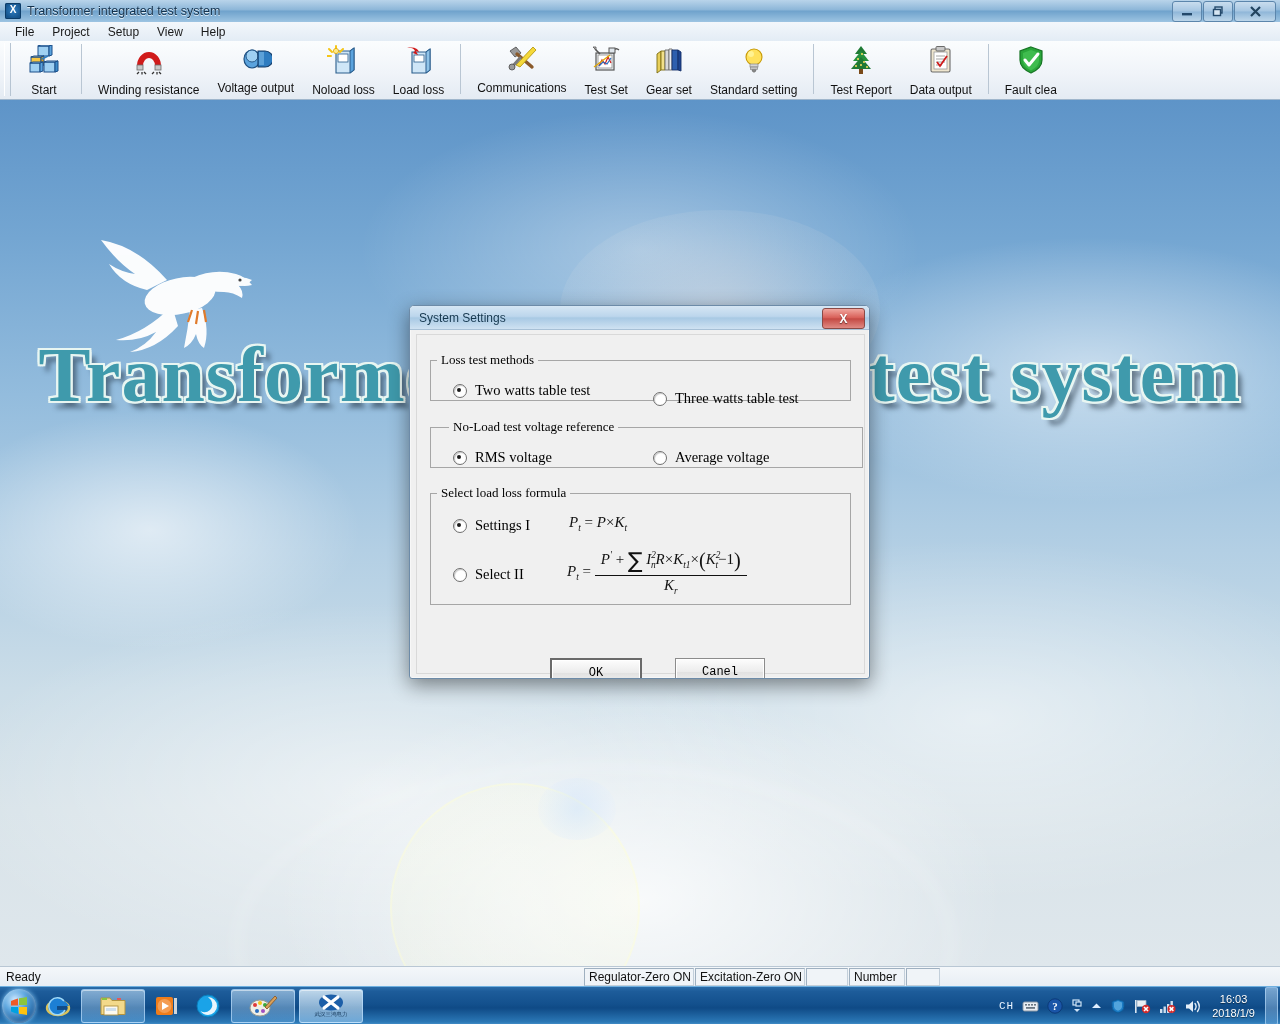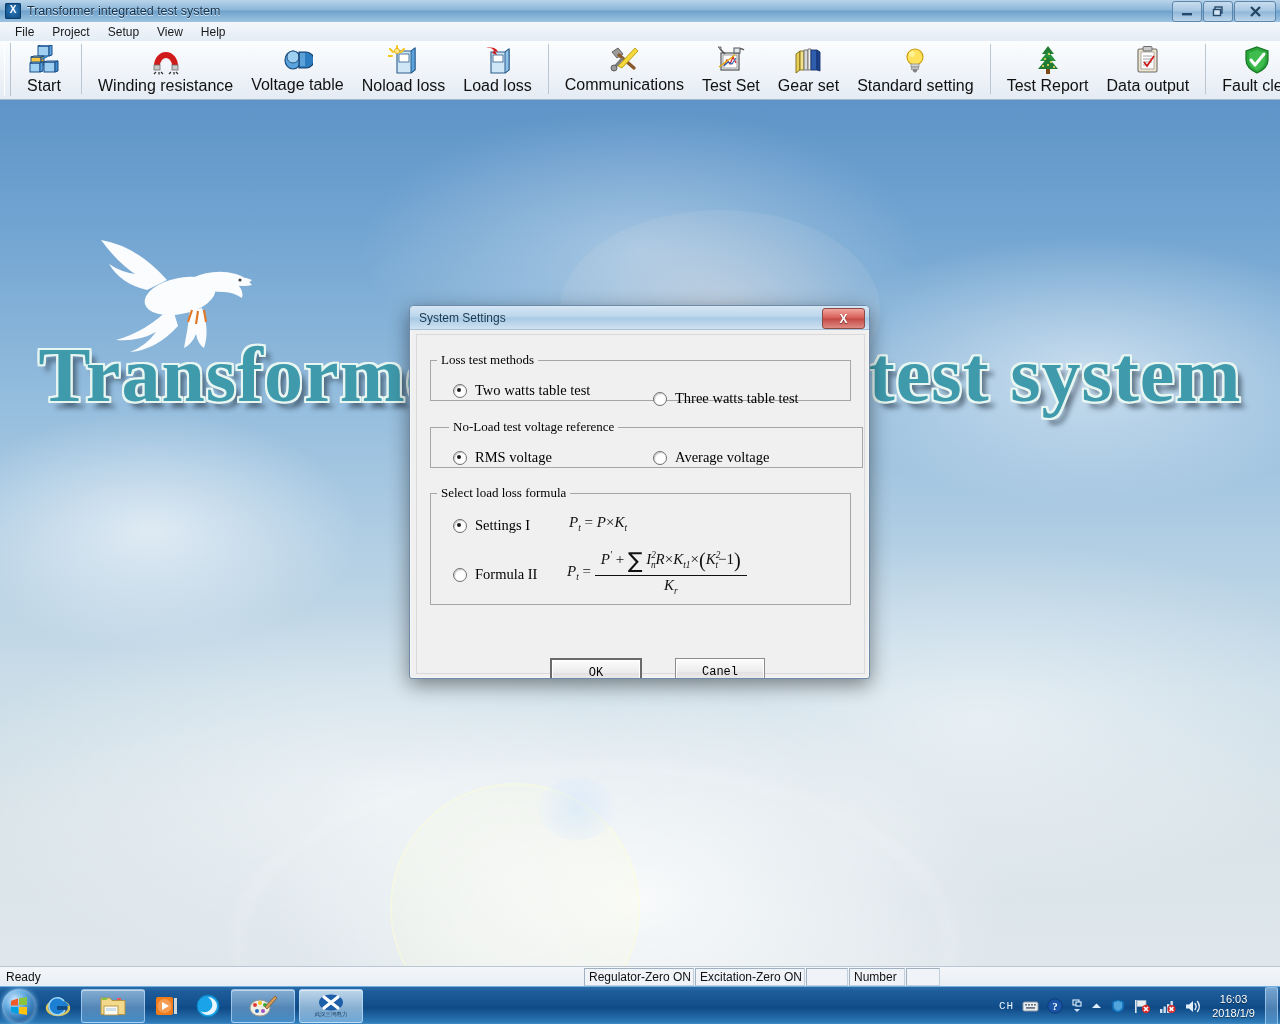--- a/index.html
+++ b/index.html
@@ -62,21 +62,21 @@
   }
   .tb-grip{width:5px;height:53px;margin-top:2px;margin-right:3px;
     border-left:1px solid #fff;border-right:1px solid #b6c4d2;flex:none;}
   .tb-sep{width:1px;height:50px;margin:3px 7px 0 7px;background:#b9c6d3;flex:none;}
   .tbtn{
     height:54px;min-width:60px;display:flex;flex-direction:column;align-items:center;
     justify-content:flex-start;padding:3px 8px 0 8px;box-sizing:border-box;flex:none;
     border:1px solid transparent;border-radius:2px;cursor:default;
   }
   .tbtn .ic{height:32px;width:36px;display:flex;align-items:center;justify-content:center;}
-  .tbtn .lb{font-size:16px;color:#111;margin-top:2px;white-space:nowrap;}
+  .tbtn .lb{font-size:12px;color:#111;margin-top:8px;white-space:nowrap;}
 
   
   #wallpaper{
     position:absolute;left:0;top:100px;width:1280px;height:866px;overflow:hidden;
     background:
       radial-gradient(ellipse 520px 300px at 640px 800px, rgba(255,255,255,.78), rgba(255,255,255,0) 70%),
       radial-gradient(ellipse 300px 170px at 150px 430px, rgba(255,255,255,.60), rgba(255,255,255,0) 70%),
       radial-gradient(ellipse 420px 190px at 1090px 270px, rgba(255,255,255,.52), rgba(255,255,255,0) 70%),
       radial-gradient(ellipse 600px 260px at 380px 690px, rgba(255,255,255,.55), rgba(255,255,255,0) 72%),
       radial-gradient(ellipse 560px 250px at 980px 620px, rgba(255,255,255,.50), rgba(255,255,255,0) 72%),
@@ -323,21 +323,21 @@
 
     <div class="tbtn">
       <div class="ic">
         <svg width="32" height="28" viewBox="0 0 32 28">
           <ellipse cx="12" cy="14" rx="8" ry="9" fill="#5ba3dd" stroke="#1d4f80" stroke-width="1.2"></ellipse>
           <ellipse cx="12" cy="11" rx="6" ry="6" fill="#9fd0f2" stroke="#1d4f80" stroke-width=".9"></ellipse>
           <path d="M18 6 h7 a3 3 0 0 1 0 16 h-7z" fill="#2e7cc0" stroke="#163c66" stroke-width="1.1"></path>
           <path d="M19 7 h5 v13 h-5z" fill="#7cbbe8" opacity=".6"></path>
         </svg>
       </div>
-      <div class="lb">Voltage table</div>
+      <div class="lb">Voltage output</div>
     </div>
 
     <div class="tbtn">
       <div class="ic">
         <svg width="32" height="30" viewBox="0 0 32 30">
           <path d="M9 6 h14 l4 -3 v22 l-4 3 h-14z" fill="#cfe6f7" stroke="#2a5d8c" stroke-width="1.1"></path>
           <path d="M23 6 l4 -3 v22 l-4 3z" fill="#5ba3dd" stroke="#2a5d8c" stroke-width="1"></path>
           <rect x="11" y="9" width="10" height="8" fill="#fff" stroke="#2a5d8c" stroke-width=".8"></rect>
           <g stroke="#f5c518" stroke-width="2" stroke-linecap="round">
             <path d="M9 5 l0 -4 M5 7 l-3 -3 M13 7 l3 -3 M4 11 l-3.5 0"></path>
@@ -544,21 +544,21 @@
         </div>
 
         <div class="formula" style="left:138px;top:13px;font-size:15px;">
           <span>P</span><sub>t</sub>
           <span class="op">=</span>
           <span>P</span><span class="op">×</span><span>K</span><sub>t</sub>
         </div>
 
         <div class="radio-row" style="left:22px;top:65px;">
           <span class="radio"></span>
-          <span class="radio-lbl">Formula II</span>
+          <span class="radio-lbl">Select II</span>
         </div>
 
         <div class="formula" style="left:136px;top:47px;font-size:15px;line-height:1.15;">
           <span style="display:inline-block;vertical-align:middle;">
             <span>P</span><sub>t</sub>
             <span class="op">=</span>
           </span>
           <span class="frac">
             <span class="num">
               <span>P</span><sup>'</sup>

